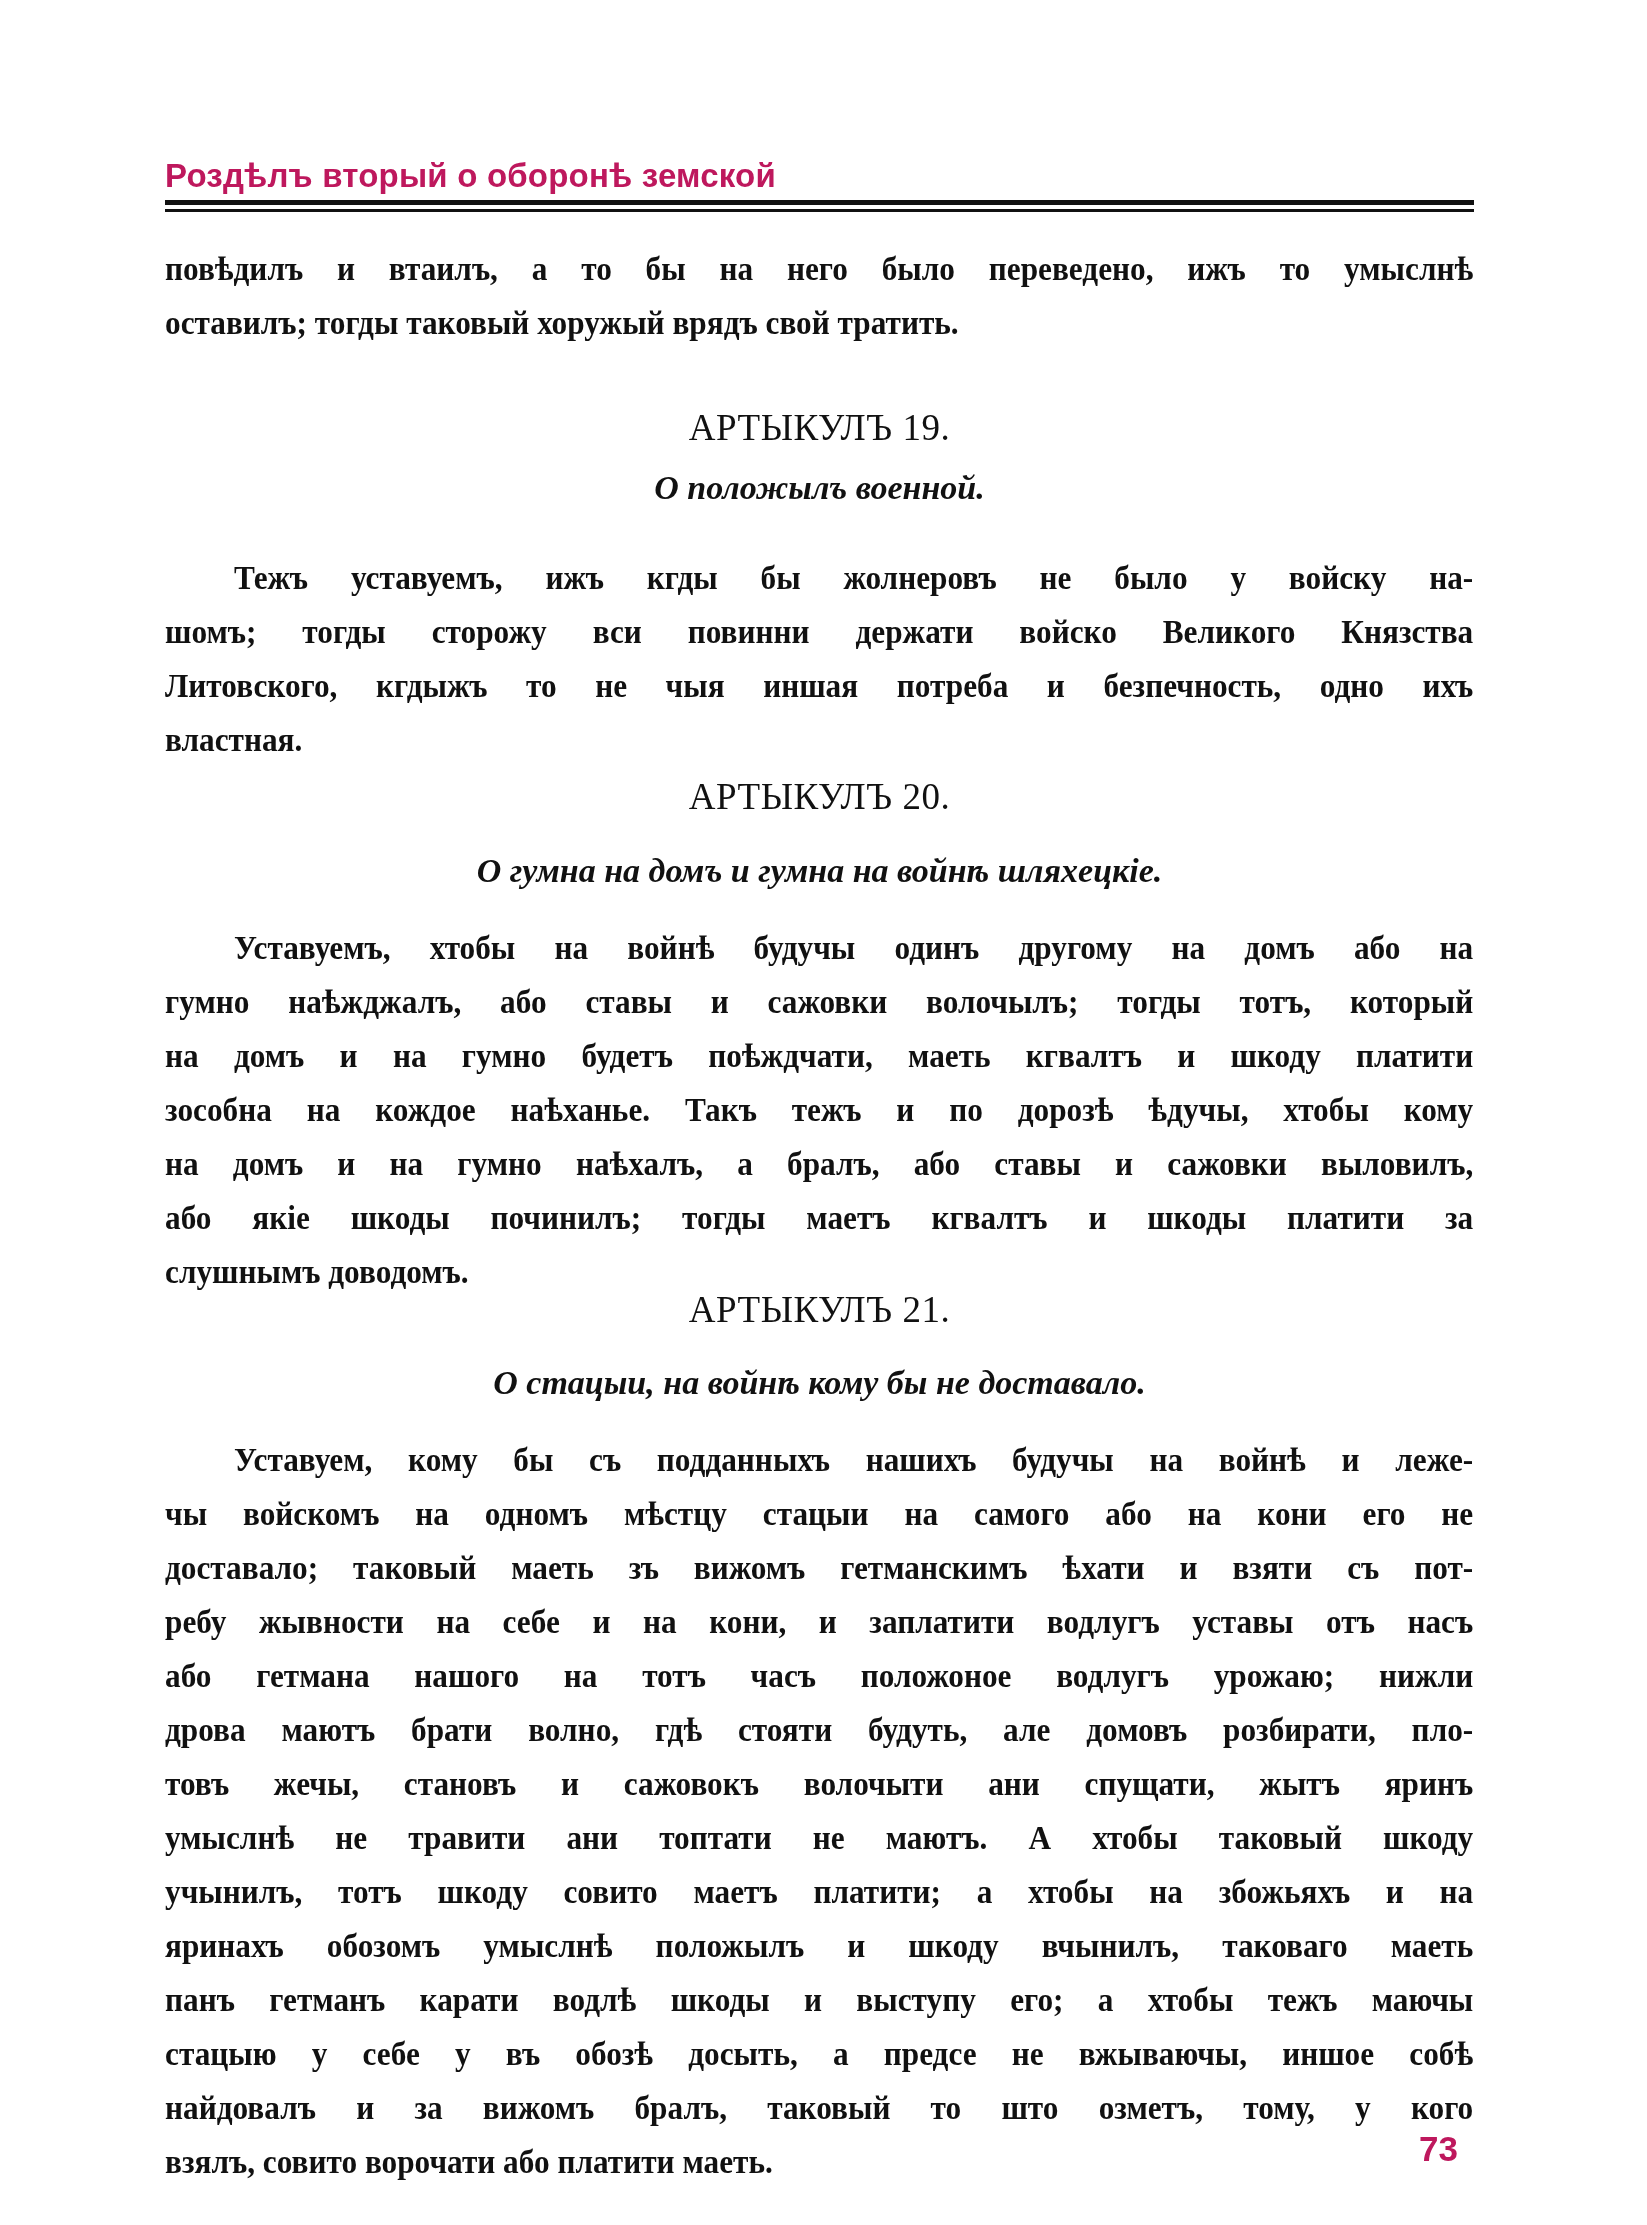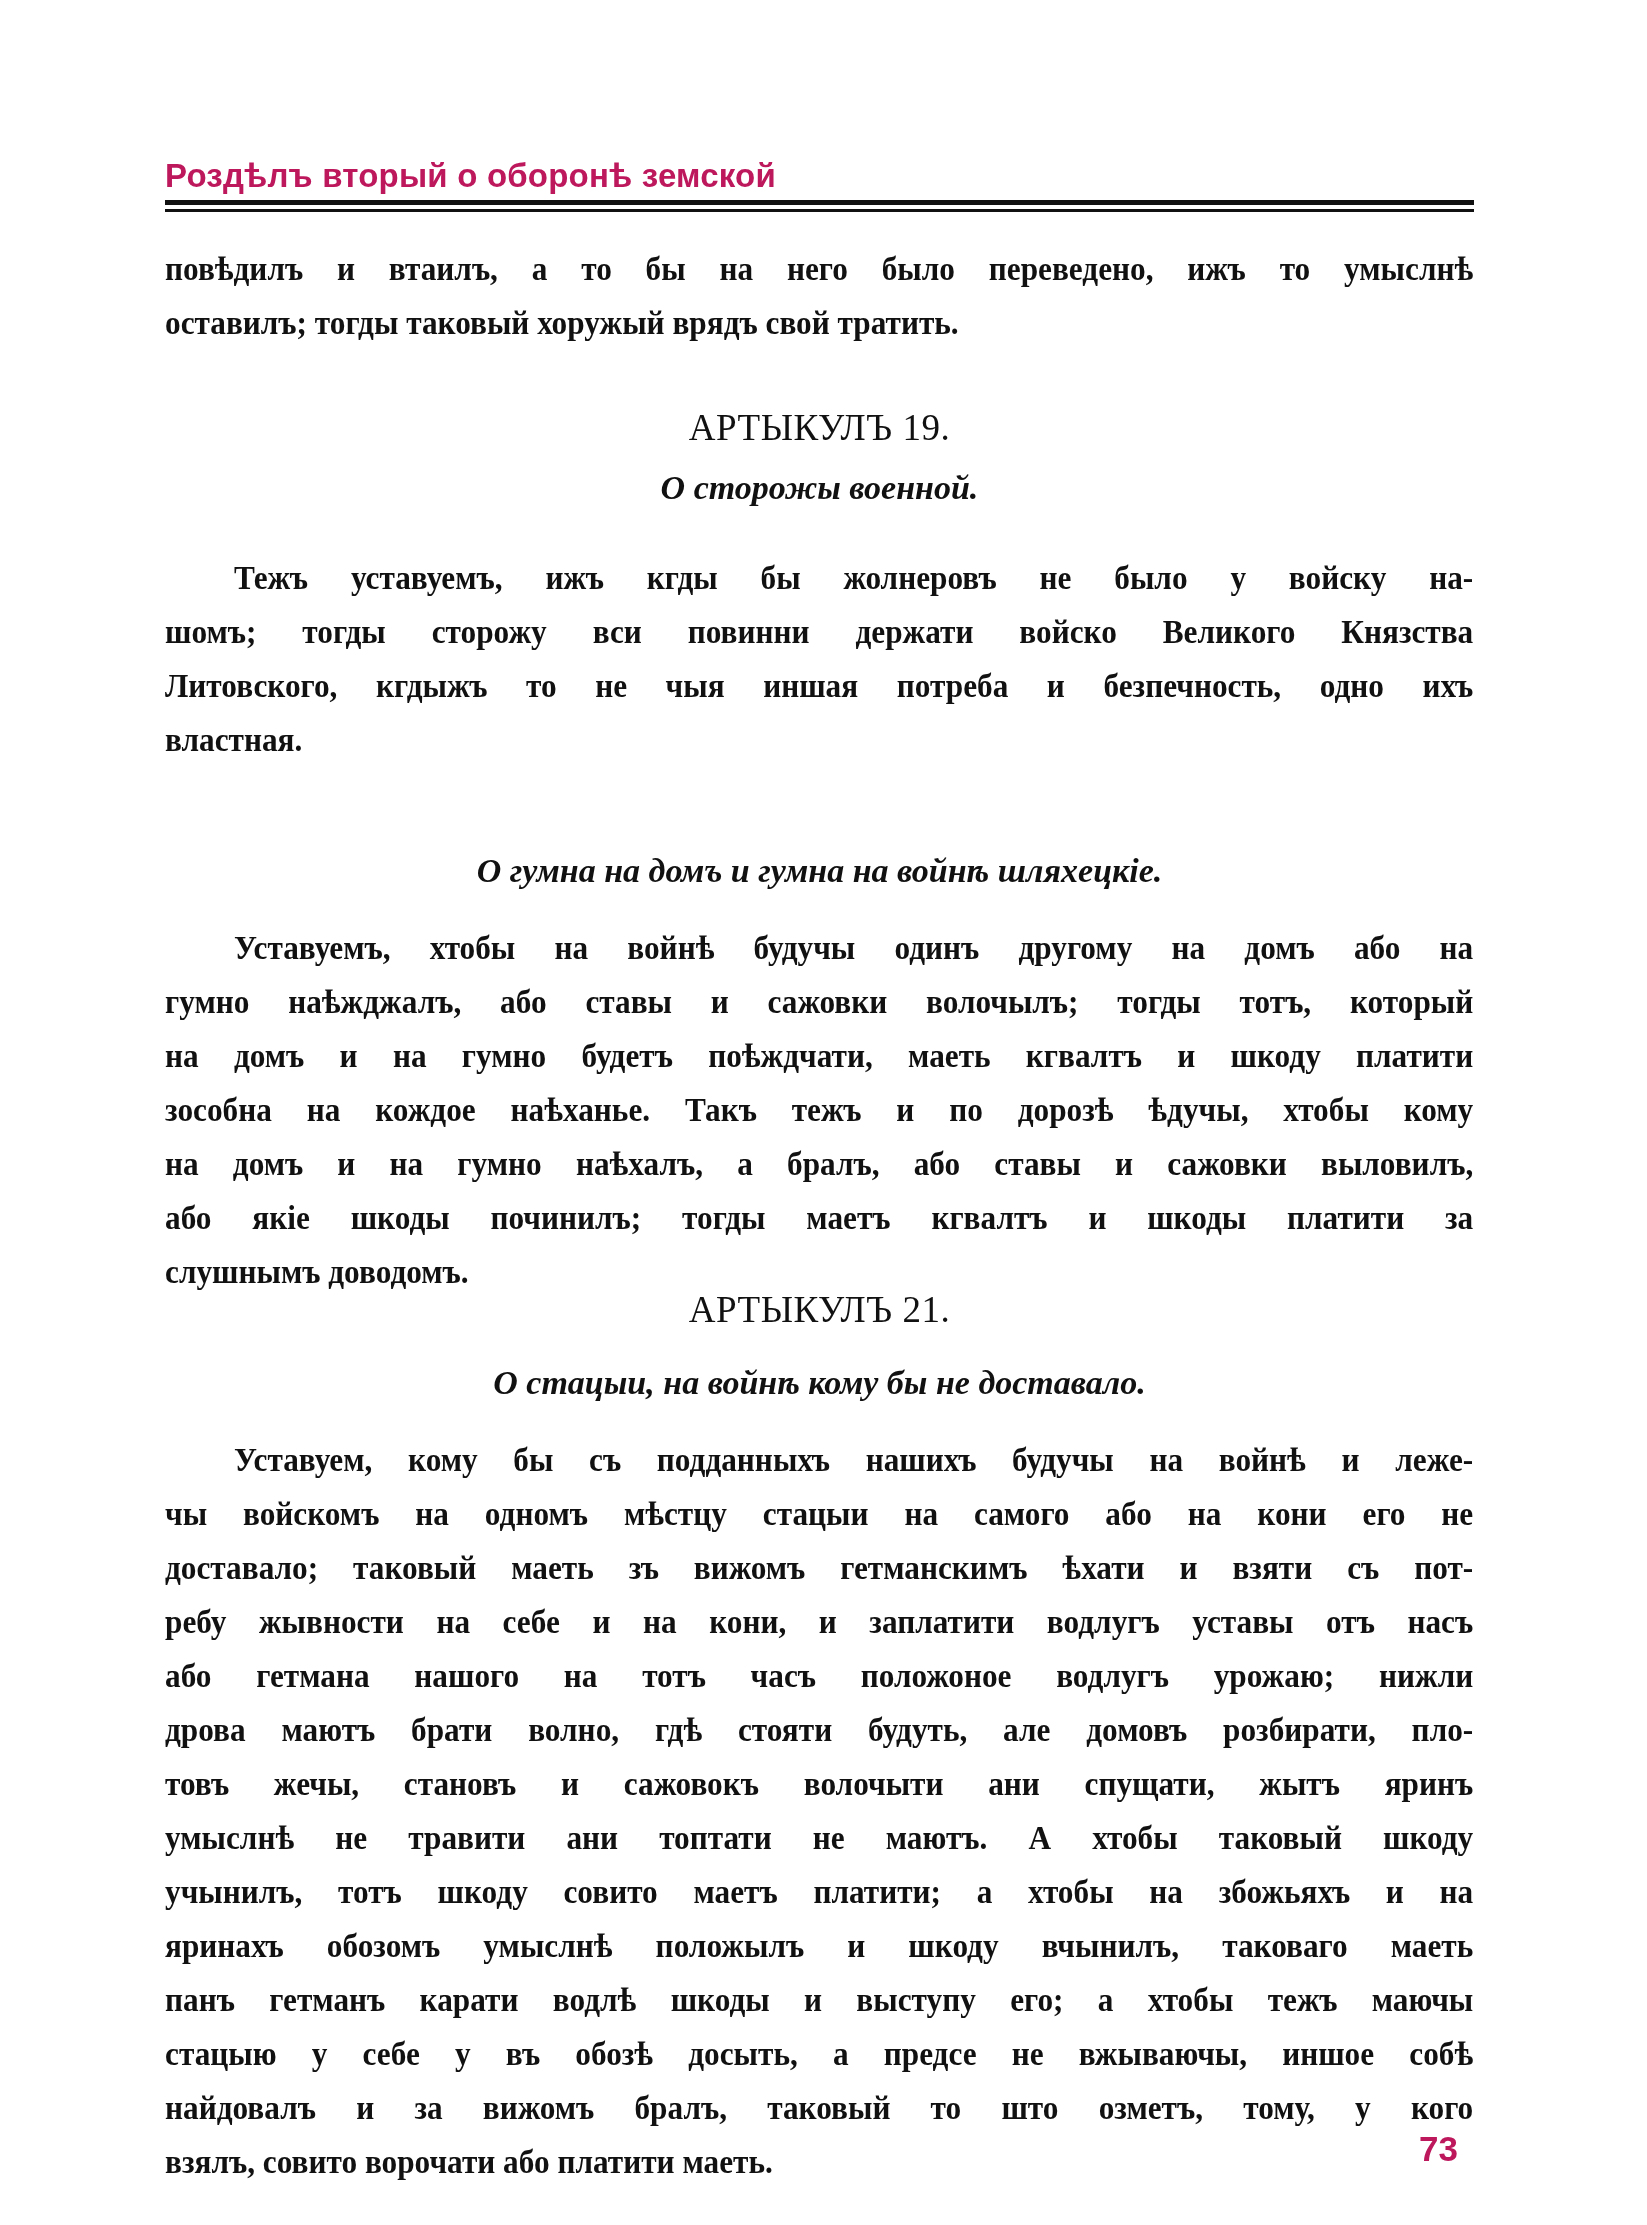--- a/index.html
+++ b/index.html
@@ -125,31 +125,34 @@
     <div class="block-inner">
       <span class="line">повѣдилъ и втаилъ, а то бы на него было переведено, ижъ то умыслнѣ</span>
       <span class="line last">оставилъ; тогды таковый хоружый врядъ свой тратить.</span>
     </div>
   </div>
 
   <div class="centered" style="top:386px;margin-top:16px;">
     <div class="article-heading">АРТЫКУЛЪ 19.</div>
   </div>
   <div class="centered" style="top:462px;">
-    <div class="article-subtitle">О сторожы военной.</div>
+    <div class="article-subtitle">О положылъ военной.</div>
   </div>
   <div class="block" style="top:551px;">
     <div class="block-inner">
       <span class="line first">Тежъ уставуемъ, ижъ кгды бы жолнеровъ не было у войску на-</span>
       <span class="line">шомъ; тогды сторожу вси повинни держати войско Великого Князства</span>
       <span class="line">Литовского, кгдыжъ то не чыя иншая потреба и безпечность, одно ихъ</span>
       <span class="line last">властная.</span>
     </div>
   </div>
 
+  <div class="centered" style="top:771px;">
+    <div class="article-heading">АРТЫКУЛЪ 20.</div>
+  </div>
   <div class="centered" style="top:845px;">
     <div class="article-subtitle">О гумна на домъ и гумна на войнѣ шляхецкіе.</div>
   </div>
   <div class="block" style="top:921px;">
     <div class="block-inner">
       <span class="line first">Уставуемъ, хтобы на войнѣ будучы одинъ другому на домъ або на</span>
       <span class="line">гумно наѣжджалъ, або ставы и сажовки волочылъ; тогды тотъ, который</span>
       <span class="line">на домъ и на гумно будетъ поѣждчати, маеть кгвалтъ и шкоду платити</span>
       <span class="line">зособна на кождое наѣханье. Такъ тежъ и по дорозѣ ѣдучы, хтобы кому</span>
       <span class="line">на домъ и на гумно наѣхалъ, а бралъ, або ставы и сажовки выловилъ,</span>

